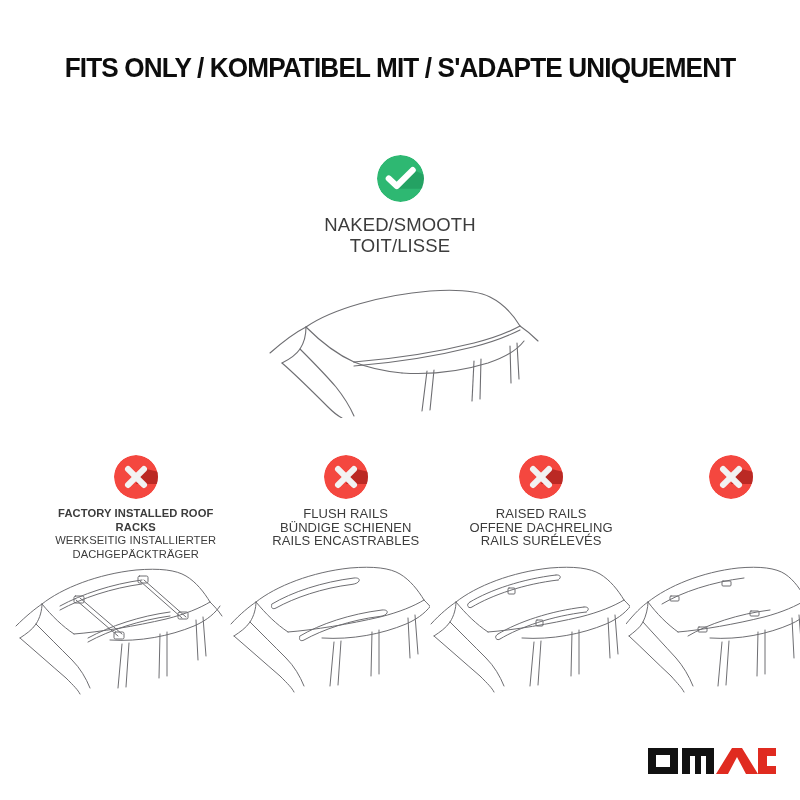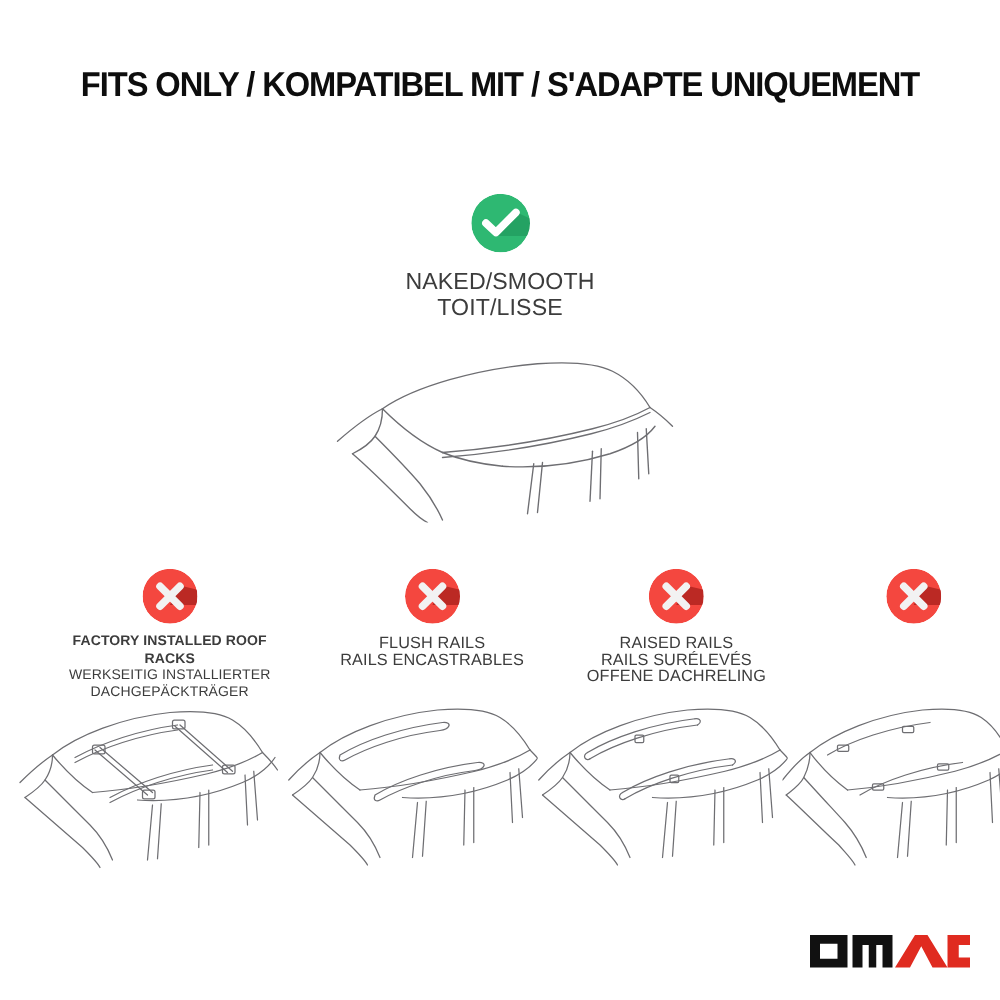--- a/index.html
+++ b/index.html
@@ -178,39 +178,40 @@
         <circle cx="50" cy="50" r="50" fill="#F4473F"></circle>
         <path d="M50 66 L100 66 L100 38 L66 30 Z" fill="#A81F1C" opacity="0.75"></path>
         <g stroke="#F2F2F2" stroke-width="14" stroke-linecap="round">
           <line x1="32" y1="32" x2="68" y2="68"></line>
           <line x1="68" y1="32" x2="32" y2="68"></line>
         </g>
       </svg>
     </div>
     <div class="no-label sz-md">
       <div>FLUSH RAILS</div>
+      <div>BÜNDIGE SCHIENEN</div>
       <div>RAILS ENCASTRABLES</div>
     </div>
   </div>
 
   <div class="no-col col-w3">
     <div class="badge no-badge">
       <svg viewBox="0 0 100 100" aria-hidden="true">
         <circle cx="50" cy="50" r="50" fill="#F4473F"></circle>
         <path d="M50 66 L100 66 L100 38 L66 30 Z" fill="#A81F1C" opacity="0.75"></path>
         <g stroke="#F2F2F2" stroke-width="14" stroke-linecap="round">
           <line x1="32" y1="32" x2="68" y2="68"></line>
           <line x1="68" y1="32" x2="32" y2="68"></line>
         </g>
       </svg>
     </div>
     <div class="no-label sz-md">
       <div>RAISED RAILS</div>
+      <div>OFFENE DACHRELING</div>
       <div>RAILS SURÉLEVÉS</div>
-      <div>OFFENE DACHRELING</div>
     </div>
   </div>
 
   <div class="no-col col-w4">
     <div class="badge no-badge">
       <svg viewBox="0 0 100 100" aria-hidden="true">
         <circle cx="50" cy="50" r="50" fill="#F4473F"></circle>
         <path d="M50 66 L100 66 L100 38 L66 30 Z" fill="#A81F1C" opacity="0.75"></path>
         <g stroke="#F2F2F2" stroke-width="14" stroke-linecap="round">
           <line x1="32" y1="32" x2="68" y2="68"></line>

